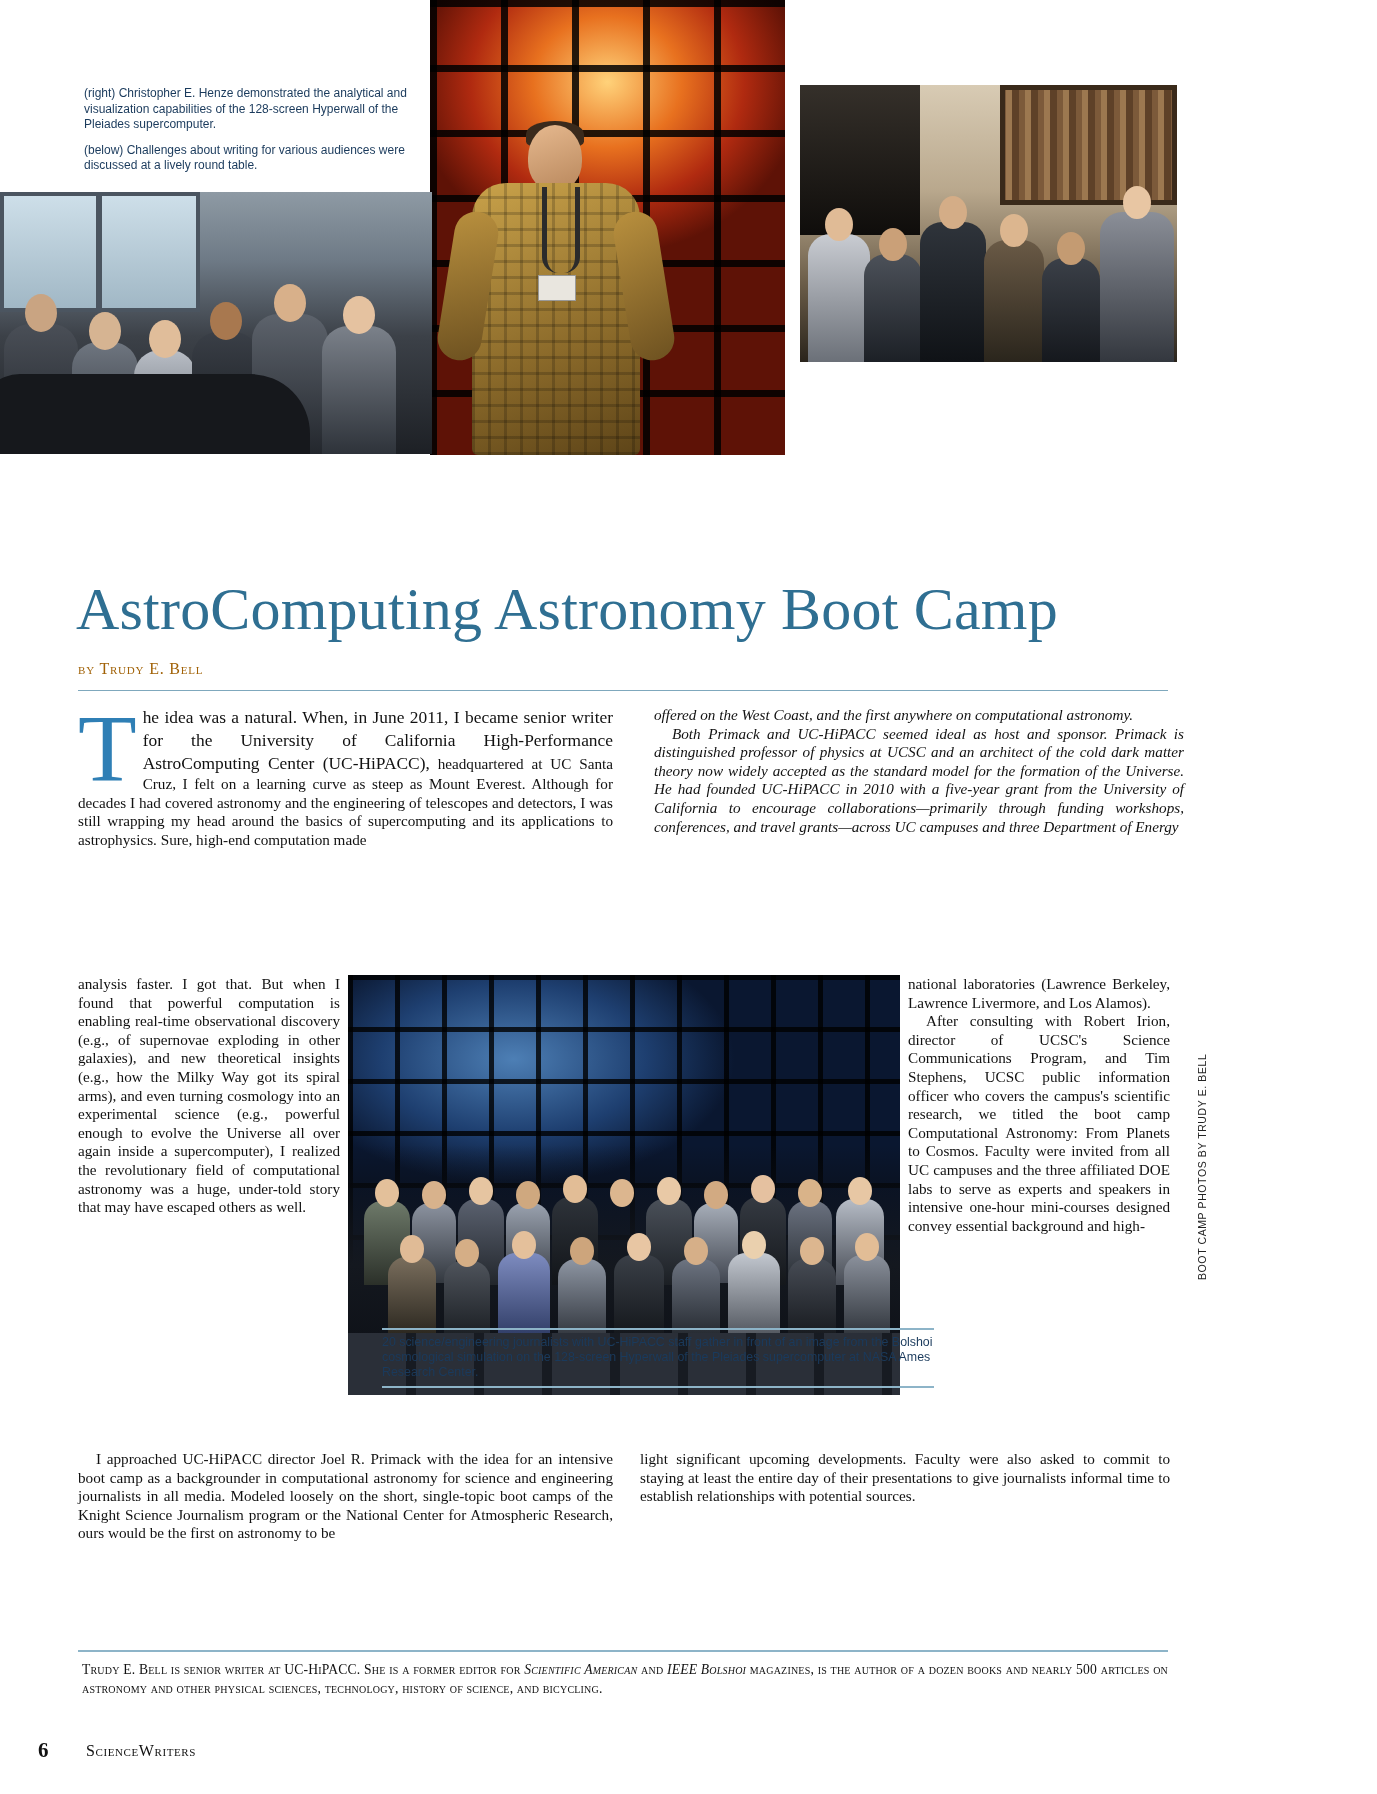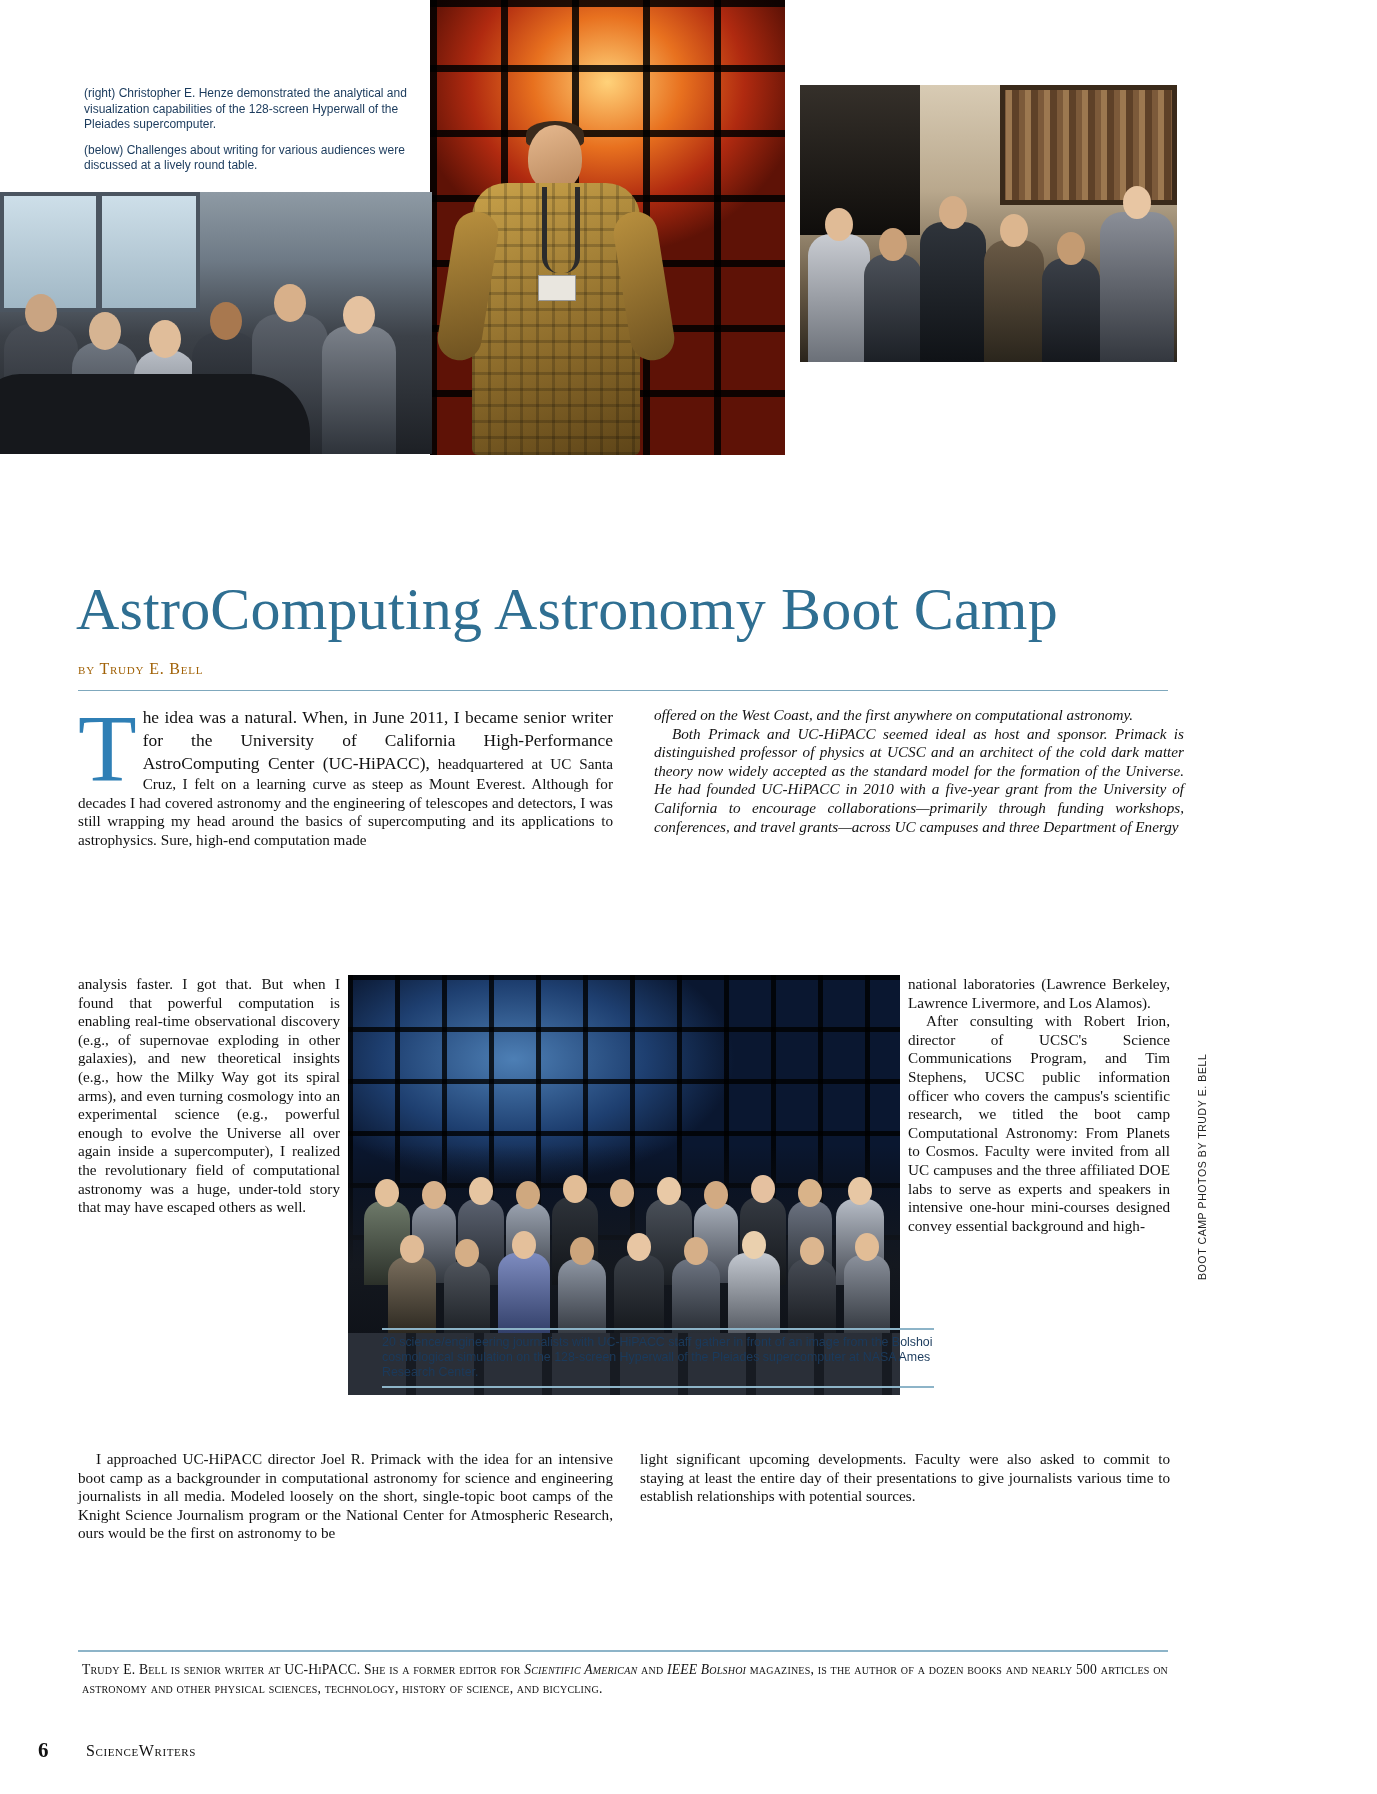--- a/index.html
+++ b/index.html
@@ -524,21 +524,21 @@
   <div class="col col-right-narrow">
     <p class="noind">national laboratories (Lawrence Berkeley, Lawrence Livermore, and Los Alamos).</p>
     <p>After consulting with Robert Irion, director of UCSC's Science Communications Program, and Tim Stephens, UCSC public information officer who covers the campus's scientific research, we titled the boot camp Computational Astronomy: From Planets to Cosmos. Faculty were invited from all UC campuses and the three affiliated DOE labs to serve as experts and speakers in intensive one-hour mini-courses designed convey essential background and high-</p>
   </div>
 
   <div class="col col-left-lower">
     <p>I approached UC-HiPACC director Joel R. Primack with the idea for an intensive boot camp as a backgrounder in computational astronomy for science and engineering journalists in all media. Modeled loosely on the short, single-topic boot camps of the Knight Science Journalism program or the National Center for Atmospheric Research, ours would be the first on astronomy to be</p>
   </div>
 
   <div class="col col-right-lower">
-    <p class="noind">light significant upcoming developments. Faculty were also asked to commit to staying at least the entire day of their presentations to give journalists various time to establish relationships with potential sources.</p>
+    <p class="noind">light significant upcoming developments. Faculty were also asked to commit to staying at least the entire day of their presentations to give journalists informal time to establish relationships with potential sources.</p>
   </div>
 
   <div class="vcredit">BOOT CAMP PHOTOS BY TRUDY E. BELL</div>
 
   <div class="bio-rule-top"></div>
   <div class="bio">
     <span>Trudy E. Bell is senior writer at UC-HiPACC. She is a former editor for </span><i>Scientific American</i><span> and </span><i>IEEE Bolshoi</i><span> magazines, is the author of a dozen books and nearly 500 articles on astronomy and other physical sciences, technology, history of science, and bicycling.</span>
   </div>
 
   <div class="folio">6</div>

